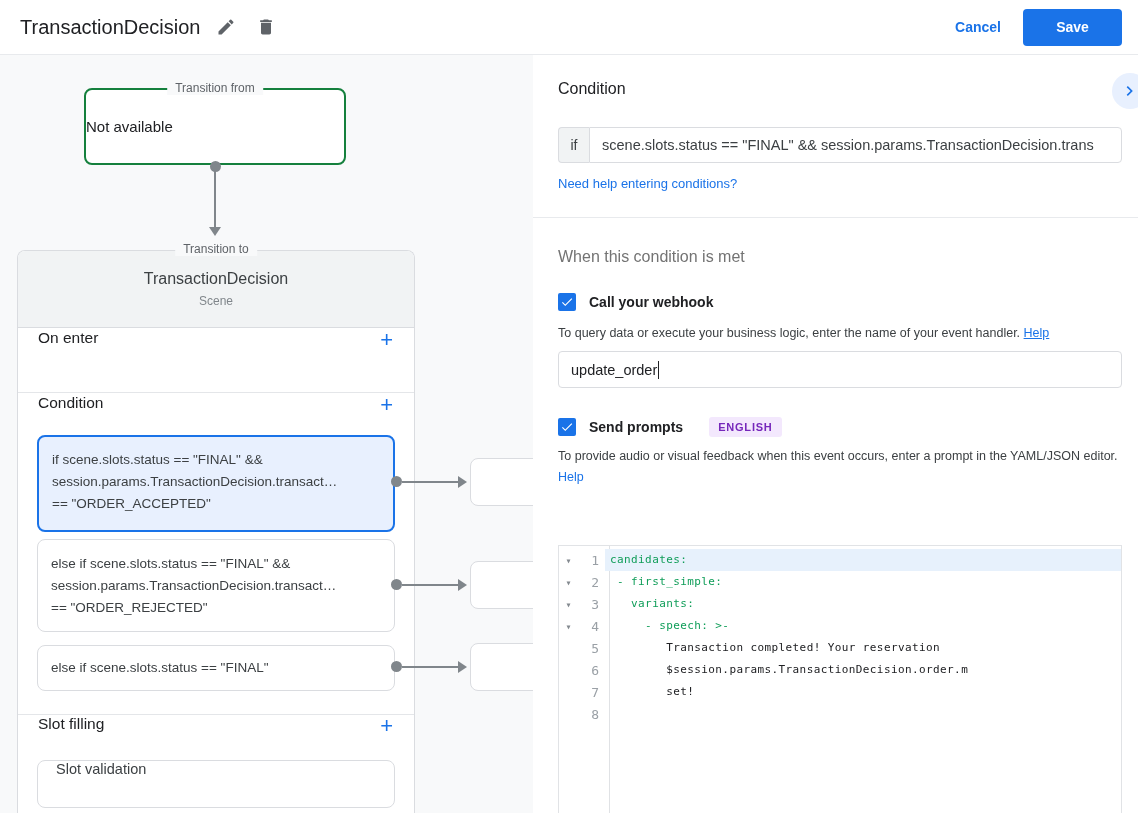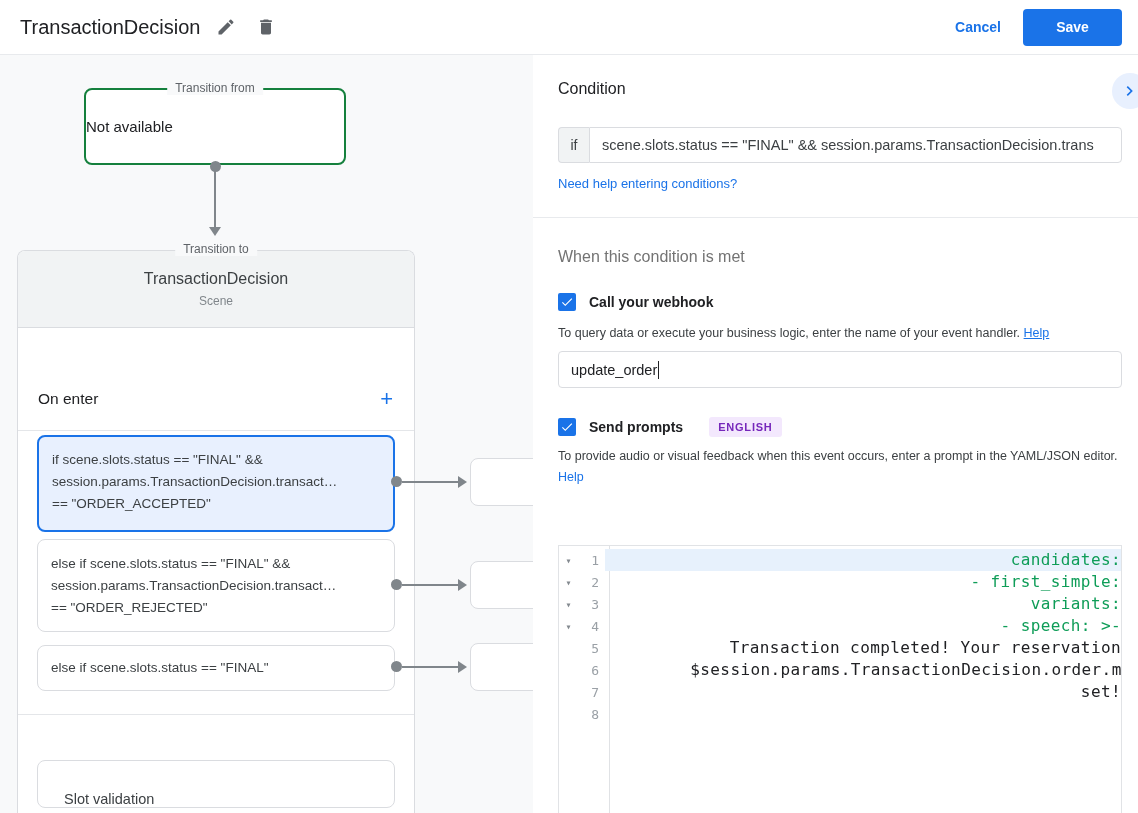--- a/index.html
+++ b/index.html
@@ -31,35 +31,35 @@
   .dot { position:absolute; width:11px; height:11px; border-radius:50%; background:#80868b; z-index:3; }
   #flow-line-v { position:absolute; left:214px; top:111px; width:2px; height:61px; background:#80868b; }
   #flow-arrow-down { position:absolute; left:209px; top:172px; width:0; height:0;
                      border-left:6px solid transparent; border-right:6px solid transparent; border-top:9px solid #80868b; }
   #tcard { position:absolute; left:17px; top:195px; width:398px; bottom:-2px; background:#fff;
            border:1px solid #dadce0; border-bottom:none; border-radius:8px 8px 0 0; z-index:2; }
   #tcard-head { height:77px; background:#f1f3f4; border-bottom:1px solid #dadce0; border-radius:7px 7px 0 0;
                 display:flex; flex-direction:column; align-items:center; justify-content:center; }
   #tcard-title { font-size:16px; color:#3c4043; }
   #tcard-subtitle { font-size:12px; color:#80868b; margin-top:6px; }
-  .card-row { position:absolute; left:0; width:100%; display:flex; align-items:center; padding:0 17px 0 20px;margin-top:38px; }
+  .card-row { position:absolute; left:0; width:100%; display:flex; align-items:flex-start; padding:0 17px 0 20px; }
   .card-row .row-label { font-size:15.5px; color:#202124; flex:1; }
   .plus-btn { border:none; background:transparent; color:#1a73e8; font-size:22px; line-height:22px;
               font-family:inherit; cursor:pointer; padding:0 4px; }
   #row-onenter { top:78px; height:64px; border-bottom:1px solid #e4e6e9; }
   #row-cond-label { top:143px; height:46px; }
   .cond-item { position:absolute; left:19px; width:358px; background:#fff; border:1px solid #dadce0;
                border-radius:8px; padding:12px 13px; font-size:13.5px; line-height:22px; color:#3c4043; }
   #cond-item-0 { top:184px; height:97px; background:#e8f0fe; border:2px solid #1a73e8; }
   #cond-item-1 { top:288px; height:93px; padding-top:13px; }
   #cond-item-2 { top:394px; height:46px; display:flex; align-items:center; padding-top:0; padding-bottom:0; }
   #card-divider-2 { position:absolute; left:0; right:0; top:463px; height:1px; background:#e4e6e9; }
   #row-slot-label { top:464px; height:46px; }
   #slot-item { position:absolute; left:19px; top:509px; width:358px; height:48px; background:#fff;
-               border:1px solid #dadce0; border-radius:8px; display:flex; align-items:flex-end; padding:0 26px;
+               border:1px solid #dadce0; border-radius:8px; display:flex; align-items:flex-start; padding:0 18px;
                font-size:14.5px; color:#3c4043; }
   .h-arrow-line { position:absolute; height:2px; width:56px; left:402px; background:#80868b; z-index:3; }
   .h-arrow-head { position:absolute; left:458px; width:0; height:0; border-top:6px solid transparent;
                   border-bottom:6px solid transparent; border-left:9px solid #80868b; z-index:3; }
   .target-box { position:absolute; left:470px; width:76px; height:48px; background:#fff;
                 border:1px solid #dadce0; border-radius:8px; z-index:1; }
   
   #panel { position:absolute; left:533px; top:55px; width:605px; bottom:0; background:#fff; z-index:4; }
   #panel-title { position:absolute; left:25px; top:25px; font-size:16px; font-weight:400; color:#202124; }
   #collapse-fab { position:absolute; left:579px; top:18px; width:36px; height:36px; border-radius:50%;
@@ -97,22 +97,22 @@
   #tab-json { background:transparent; color:#5f6368; }
   
   #editor { position:absolute; left:25px; top:490px; width:564px; bottom:0; background:#fff;
             border:1px solid #e1e3e6; border-bottom:none; overflow:hidden;
             font-family:"DejaVu Sans Mono","Liberation Mono",monospace; }
   #gutter-line { position:absolute; left:50px; top:0; bottom:0; width:1px; background:#e0e2e5; }
   #cm-rows { position:absolute; left:0; right:0; top:3px; }
   .cm-row { display:flex; height:22px; align-items:center; }
   .fold { width:19px; text-align:center; font-size:10px; color:#848a90; cursor:pointer; }
   .lnum { width:27px; text-align:right; padding-right:6px; font-size:13px; color:#9aa0a6; }
-  .code { flex:1; font-size:16px; letter-spacing:.4px; line-height:22px; white-space:pre; overflow:hidden;
-          color:#202124; padding-left:5px;text-align:right; }
+  .code { flex:1; font-size:11px; letter-spacing:.4px; line-height:22px; white-space:pre; overflow:hidden;
+          color:#202124; padding-left:5px; }
   .code.key { color:#0f9d58; }
   .code.hl { background:#e7f1fc; }
 </style>
 </head>
 <body>
 
 <div id="app">
 
   <div id="topbar">
     <div id="page-title">TransactionDecision</div>

